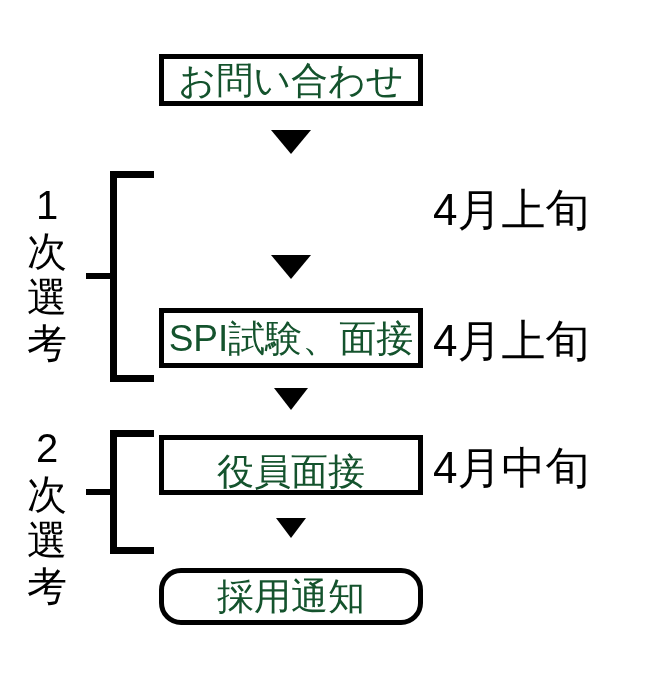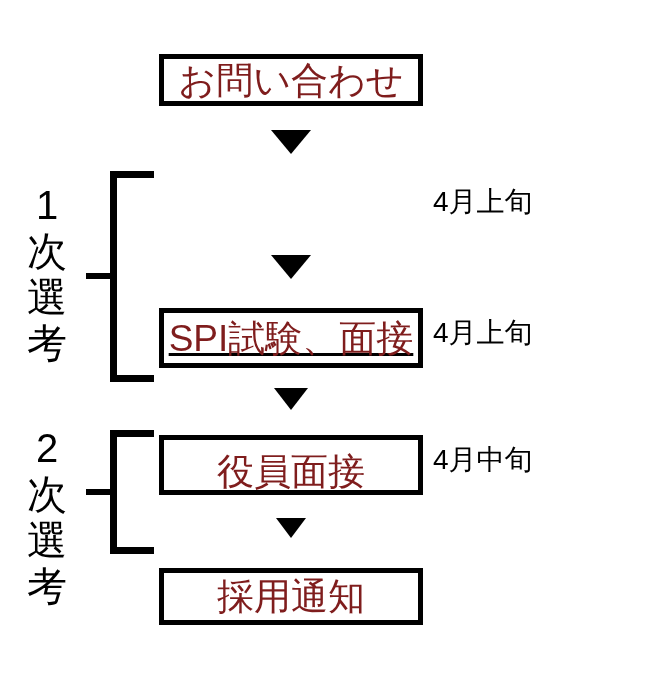--- a/index.html
+++ b/index.html
@@ -29,27 +29,27 @@
     background: #ffffff;
     display: flex;
     align-items: center;
     justify-content: center;
   }
   .flow-box .box-label {
     font-size: 37px;
     line-height: 1;
     letter-spacing: 0px;
     white-space: nowrap;
-    color: #7f1d1d;
+    color: #14532d;
   }
   .box-1 { top: 54px;  height: 52px; }
   .box-2 { top: 177px; height: 58px; }
-  .box-3 { top: 308px; height: 60px; text-decoration: underline; }
+  .box-3 { top: 308px; height: 60px; }
   .box-4 { top: 435px; height: 60px; align-items: flex-end; }
-  .box-5 { top: 568px; height: 57px; }
+  .box-5 { top: 568px; height: 57px; border-radius: 22px; }
 
   
   .arrow {
     position: absolute;
     width: 0;
     height: 0;
     border-left-style: solid;
     border-right-style: solid;
     border-top-style: solid;
     border-left-color: transparent;
@@ -104,21 +104,21 @@
     color: #000000;
   }
   .stage-label .stage-char { display: block; }
   .stage-1 { left: 24px; top: 182px; }
   .stage-2 { left: 24px; top: 425px; }
 
   
   .date-note {
     position: absolute;
     left: 433px;
-    font-size: 28px;
+    font-size: 44px;
     line-height: 1;
     white-space: nowrap;
     color: #000000;
   }
   .date-1 { top: 188px; }
   .date-2 { top: 319px; }
   .date-3 { top: 446px; }
 </style>
 </head>
 <body>

